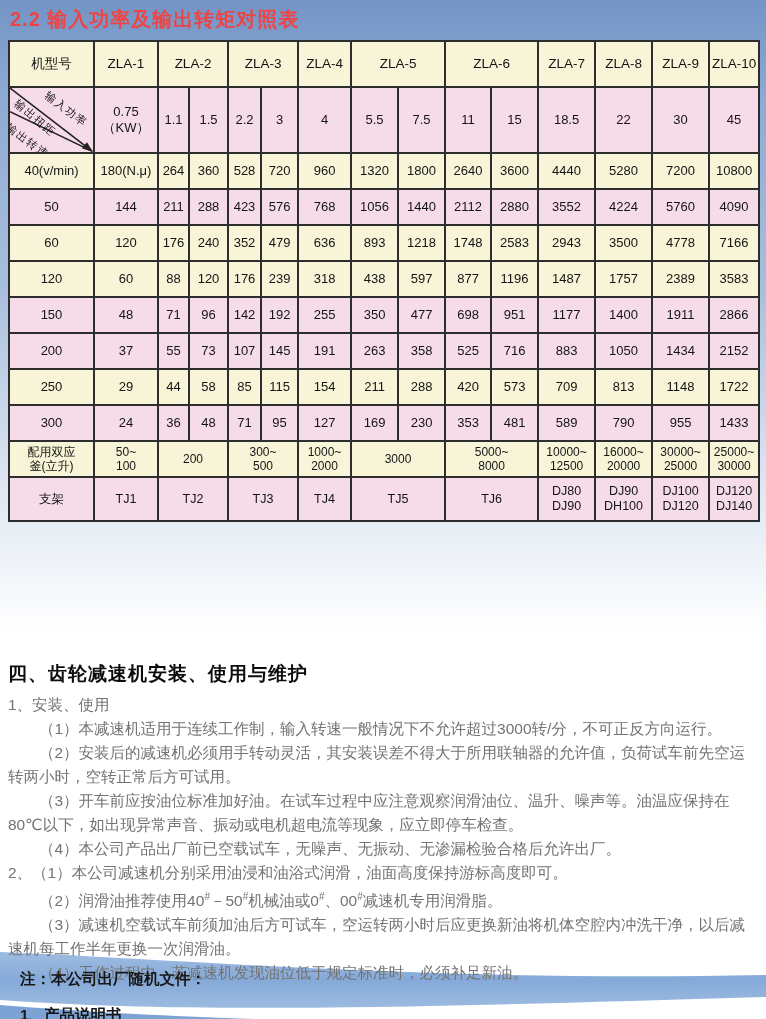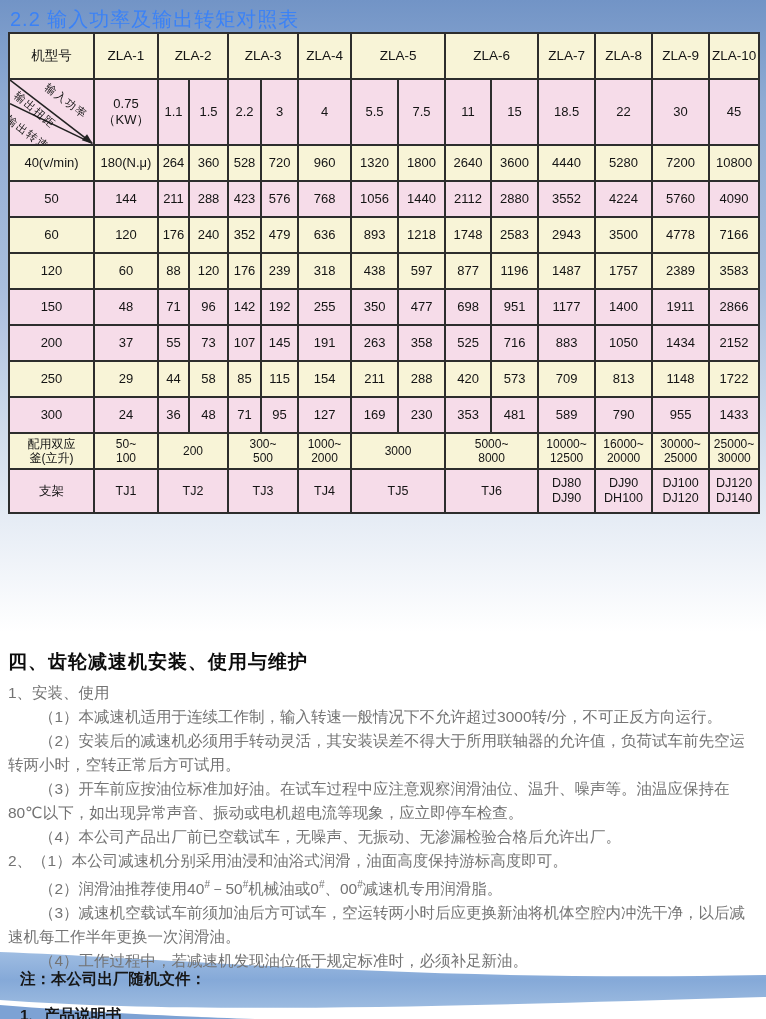--- a/index.html
+++ b/index.html
@@ -6,25 +6,25 @@
     --blue-top:#7294c6; --blue-mid:#a9bedd; --cream:#f8f4d7; --pink:#f6dce9;
     --border:#2d2d2d; --ink:#151515; --swoosh:#87aad9; --swoosh-deep:#7da2d4;
   }
   html,body{margin:0;padding:0;}
   body{
     width:766px;height:1019px;position:relative;overflow:hidden;
     font-family:"Liberation Sans","DejaVu Sans",sans-serif;color:var(--ink);
     background:linear-gradient(180deg,var(--blue-top) 0%,#8fabd3 10%,var(--blue-mid) 28%,#dfe7f2 48%,#ffffff 62%);
   }
   .page-title{
-    position:absolute;left:10px;top:6px;font-size:20px;font-weight:normal;
-    color:#3b82f6;letter-spacing:1px;white-space:nowrap;
+    position:absolute;left:10px;top:6px;font-size:20px;font-weight:bold;
+    color:#ef4444;letter-spacing:1px;white-space:nowrap;
   }
   table.power-table{
-    position:absolute;left:8px;top:32px;width:750px;border-collapse:collapse;table-layout:fixed;
+    position:absolute;left:8px;top:40px;width:750px;border-collapse:collapse;table-layout:fixed;
   }
   table.power-table td{
     border:2px solid var(--border);text-align:center;vertical-align:middle;
     font-size:13px;color:#141414;padding:0;white-space:pre-line;line-height:1.2;
     overflow:hidden;
   }
   tr.cream td{background:var(--cream);}
   tr.pink td{background:var(--pink);}
   tr.r-header td{height:44px;font-size:13.5px;}
   tr.r-power td{height:64px;}
@@ -38,21 +38,21 @@
     position:absolute;font-size:11px;letter-spacing:1.5px;color:#111;
     transform-origin:left top;white-space:nowrap;
   }
   .diag-top{left:40px;top:1px;transform:rotate(37deg);}
   .diag-mid{left:10px;top:9px;transform:rotate(40deg);}
   .diag-bot{left:1px;top:33px;transform:rotate(36deg);}
   .maint{
     position:absolute;left:8px;top:645px;width:750px;z-index:2;
   }
   .maint h2{
-    margin:4px 0 6px 0;font-size:19px;font-weight:bold;color:#0c0c0c;letter-spacing:1px;
+    margin:16px 0 6px 0;font-size:19px;font-weight:bold;color:#0c0c0c;letter-spacing:1px;
   }
   .maint p{
     margin:0;font-size:15.5px;line-height:24px;color:#737373;
   }
   .maint p.indent{text-indent:2em;}
   .maint sup{font-size:10px;}
   .notes{position:absolute;left:8px;top:955px;z-index:2;}
   .notes p{margin:12px;font-size:15.5px;line-height:23.5px;color:#161616;font-weight:bold;}
   .footer-swoosh{position:absolute;left:0;bottom:0;width:766px;height:80px;z-index:1;}
 </style>

